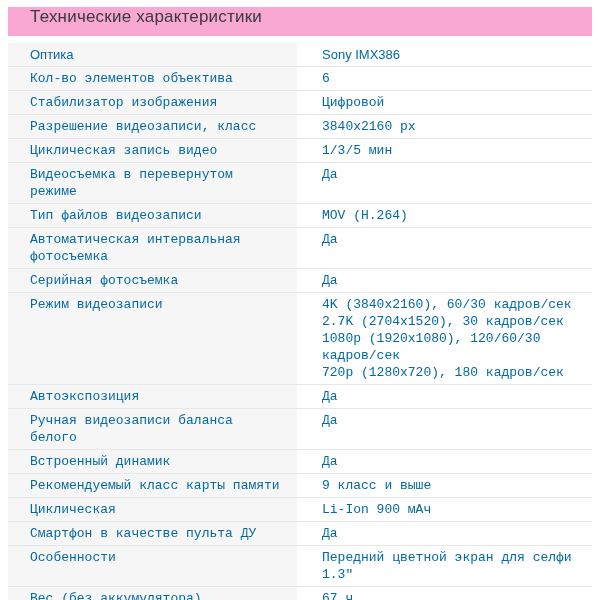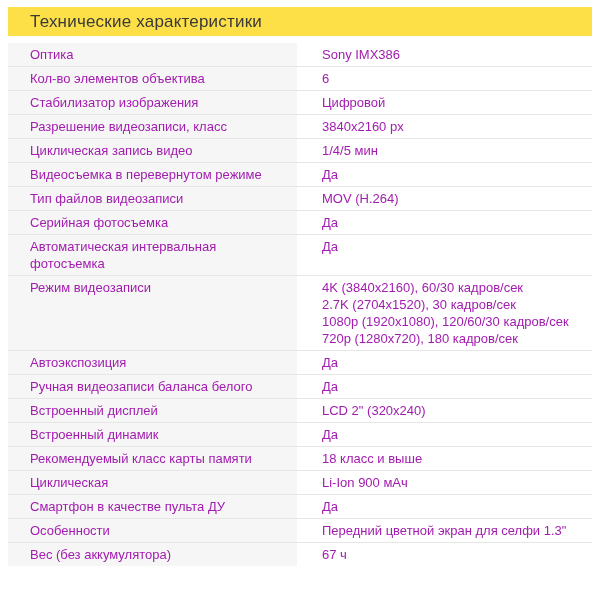--- a/index.html
+++ b/index.html
@@ -11,54 +11,54 @@
     overflow: hidden;
     font-family: "Liberation Sans", "DejaVu Sans", sans-serif;
   }
   .page {
     width: 584px;
     margin: 0 8px;
   }
   .section-header {
     margin-top: 7px;
     height: 29px;
-    background: #fde047;
+    background: #f9a8d4;
     display: flex;
-    align-items: center;
     padding-left: 22px;
     box-sizing: border-box;
   }
   .section-title {
     font-size: 17px;
     color: #3a3a3a;
     letter-spacing: 0.2px;
   }
   table.specs {
     margin-top: 7px;
     width: 100%;
     border-collapse: collapse;
     table-layout: fixed;
   }
   table.specs td {
     font-size: 13px;
     line-height: 17px;
-    color: #a21caf;
+    color: #0369a1;
     vertical-align: top;
     box-sizing: border-box;
   }
   table.specs td.label {
     width: 289px;
     background: #f6f6f6;
     padding: 3px 12px 3px 22px;
   }
   table.specs td.value {
     padding: 3px 8px 3px 25px;
   }
   table.specs tr + tr td {
     border-top: 1px solid #e7e7e7;
+    font-family: Liberation Mono, monospace;
   }
 </style>
 </head>
 <body>
 
 <div class="page">
   <div class="section-header">
     <span class="section-title">Технические характеристики</span>
   </div>
 
@@ -75,66 +75,62 @@
         <tr>
           <td class="label">Стабилизатор изображения</td>
           <td class="value">Цифровой</td>
         </tr>
         <tr>
           <td class="label">Разрешение видеозаписи, класс</td>
           <td class="value">3840x2160 px</td>
         </tr>
         <tr>
           <td class="label">Циклическая запись видео</td>
-          <td class="value">1/4/5 мин</td>
+          <td class="value">1/3/5 мин</td>
         </tr>
         <tr>
           <td class="label">Видеосъемка в перевернутом режиме</td>
           <td class="value">Да</td>
         </tr>
         <tr>
           <td class="label">Тип файлов видеозаписи</td>
           <td class="value">MOV (H.264)</td>
         </tr>
         <tr>
-          <td class="label">Серийная фотосъемка</td>
+          <td class="label">Автоматическая интервальная фотосъемка</td>
           <td class="value">Да</td>
         </tr>
         <tr>
-          <td class="label">Автоматическая интервальная фотосъемка</td>
+          <td class="label">Серийная фотосъемка</td>
           <td class="value">Да</td>
         </tr>
         <tr>
           <td class="label">Режим видеозаписи</td>
           <td class="value">
             <div>4K (3840x2160), 60/30 кадров/сек</div>
             <div>2.7K (2704x1520), 30 кадров/сек</div>
             <div>1080p (1920x1080), 120/60/30 кадров/сек</div>
             <div>720p (1280x720), 180 кадров/сек</div>
           </td>
         </tr>
         <tr>
           <td class="label">Автоэкспозиция</td>
           <td class="value">Да</td>
         </tr>
         <tr>
           <td class="label">Ручная видеозаписи баланса белого</td>
           <td class="value">Да</td>
         </tr>
         <tr>
-          <td class="label">Встроенный дисплей</td>
-          <td class="value">LCD 2" (320x240)</td>
-        </tr>
-        <tr>
           <td class="label">Встроенный динамик</td>
           <td class="value">Да</td>
         </tr>
         <tr>
           <td class="label">Рекомендуемый класс карты памяти</td>
-          <td class="value">18 класс и выше</td>
+          <td class="value">9 класс и выше</td>
         </tr>
         <tr>
           <td class="label">Циклическая</td>
           <td class="value">Li-Ion 900 мАч</td>
         </tr>
         <tr>
           <td class="label">Смартфон в качестве пульта ДУ</td>
           <td class="value">Да</td>
         </tr>
         <tr>

